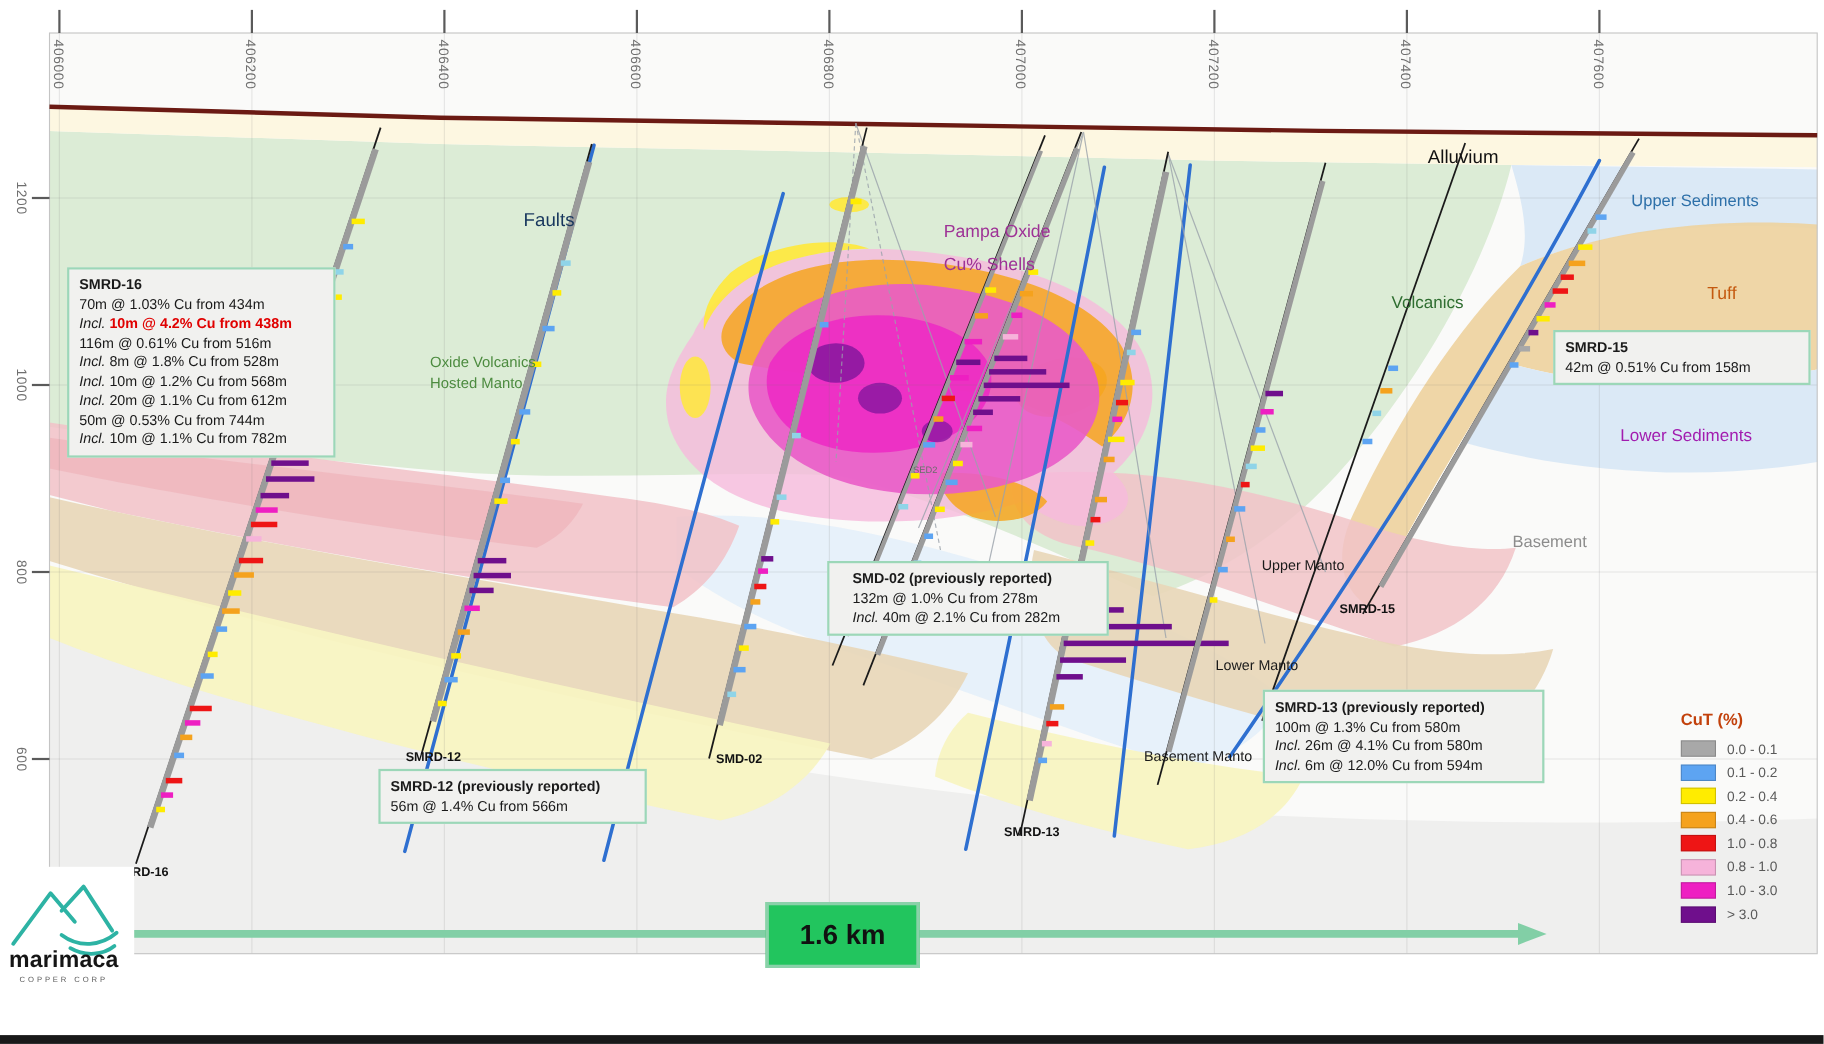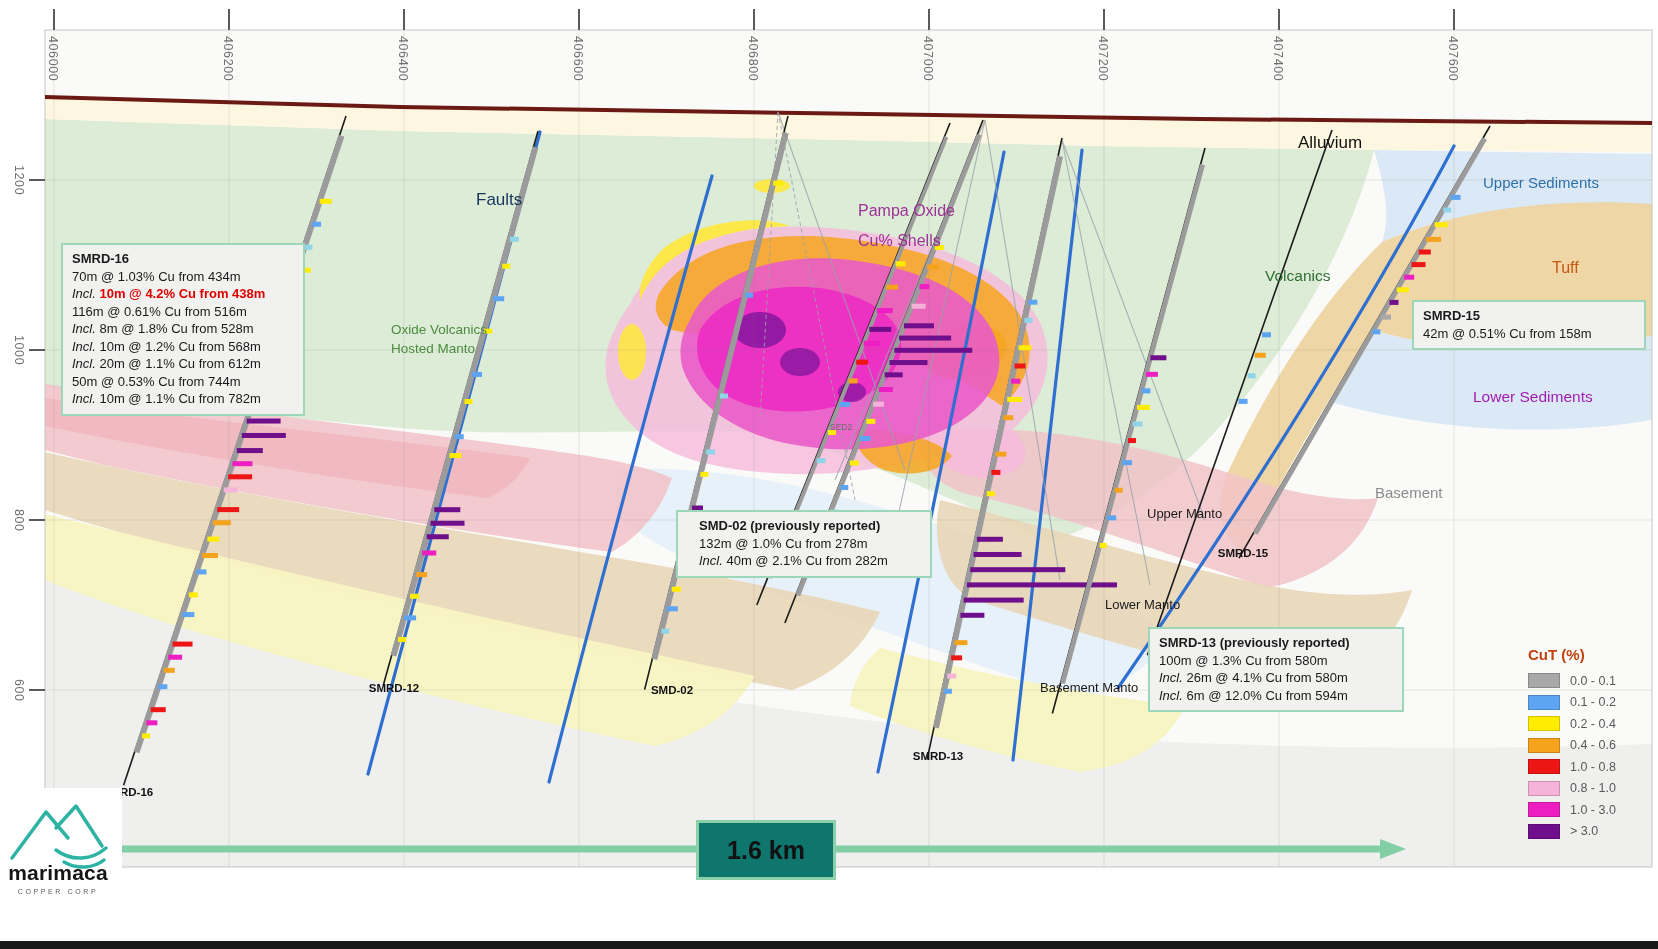--- a/index.html
+++ b/index.html
@@ -24,21 +24,21 @@
   .anno .pre{font-style:italic;}
   .anno .hl{color:#e00000;font-weight:bold;margin-top:35px;}
   
   .legend{position:absolute;left:1528px;top:646px;}
   .legend .lt{font-weight:bold;font-size:15px;color:#c2410c;margin-bottom:10px;}
   .lrow{display:flex;align-items:center;margin-bottom:6.5px;}
   .lsw{width:30px;height:13px;margin-right:10px;border:1px solid rgba(0,0,0,.18);}
   .llb{font-size:12.5px;color:#595959;}
   
   .scalebox{position:absolute;left:696px;top:820px;width:134px;height:54px;
-      background:#0f766e;border:3px solid #8ad1a9;display:flex;align-items:center;
+      background:#22c55e;border:3px solid #8ad1a9;display:flex;align-items:center;
       justify-content:center;font-size:25px;font-weight:bold;color:#111;}
   
   .logo-name{position:absolute;left:0px;top:861px;width:116px;text-align:center;
       font-size:21px;font-weight:bold;color:#151515;letter-spacing:.2px;}
   .logo-sub{position:absolute;left:0px;top:888px;width:116px;text-align:center;
       font-size:7px;color:#5a5a5a;letter-spacing:2.6px;}
   .bottom-bar{position:absolute;left:0;top:941px;width:1658px;height:8px;background:#191919;}
 </style>
 </head>
 <body>
@@ -359,21 +359,25 @@
       <div class="t">SMRD-16</div>
       <div><span>70m @ 1.03% Cu from 434m</span></div>
       <div><span class="pre">Incl. </span><span class="hl">10m @ 4.2% Cu from 438m</span></div>
       <div><span>116m @ 0.61% Cu from 516m</span></div>
       <div><span class="pre">Incl. </span><span>8m @ 1.8% Cu from 528m</span></div>
       <div><span class="pre">Incl. </span><span>10m @ 1.2% Cu from 568m</span></div>
       <div><span class="pre">Incl. </span><span>20m @ 1.1% Cu from 612m</span></div>
       <div><span>50m @ 0.53% Cu from 744m</span></div>
       <div><span class="pre">Incl. </span><span>10m @ 1.1% Cu from 782m</span></div>
     </div>
-  <div class="anno" style="left:676px;top:510px;width:222px;padding-left:21px;">
+  <div class="anno" style="left:344px;top:699px;width:222px;">
+      <div class="t">SMRD-12 (previously reported)</div>
+      <div><span>56m @ 1.4% Cu from 566m</span></div>
+    </div>
+  <div class="anno" style="left:752px;top:510px;width:222px;padding-left:21px;">
       <div class="t">SMD-02 (previously reported)</div>
       <div><span>132m @ 1.0% Cu from 278m</span></div>
       <div><span class="pre">Incl. </span><span>40m @ 2.1% Cu from 282m</span></div>
     </div>
   <div class="anno" style="left:1148px;top:627px;width:234px;">
       <div class="t">SMRD-13 (previously reported)</div>
       <div><span>100m @ 1.3% Cu from 580m</span></div>
       <div><span class="pre">Incl. </span><span>26m @ 4.1% Cu from 580m</span></div>
       <div><span class="pre">Incl. </span><span>6m @ 12.0% Cu from 594m</span></div>
     </div>

